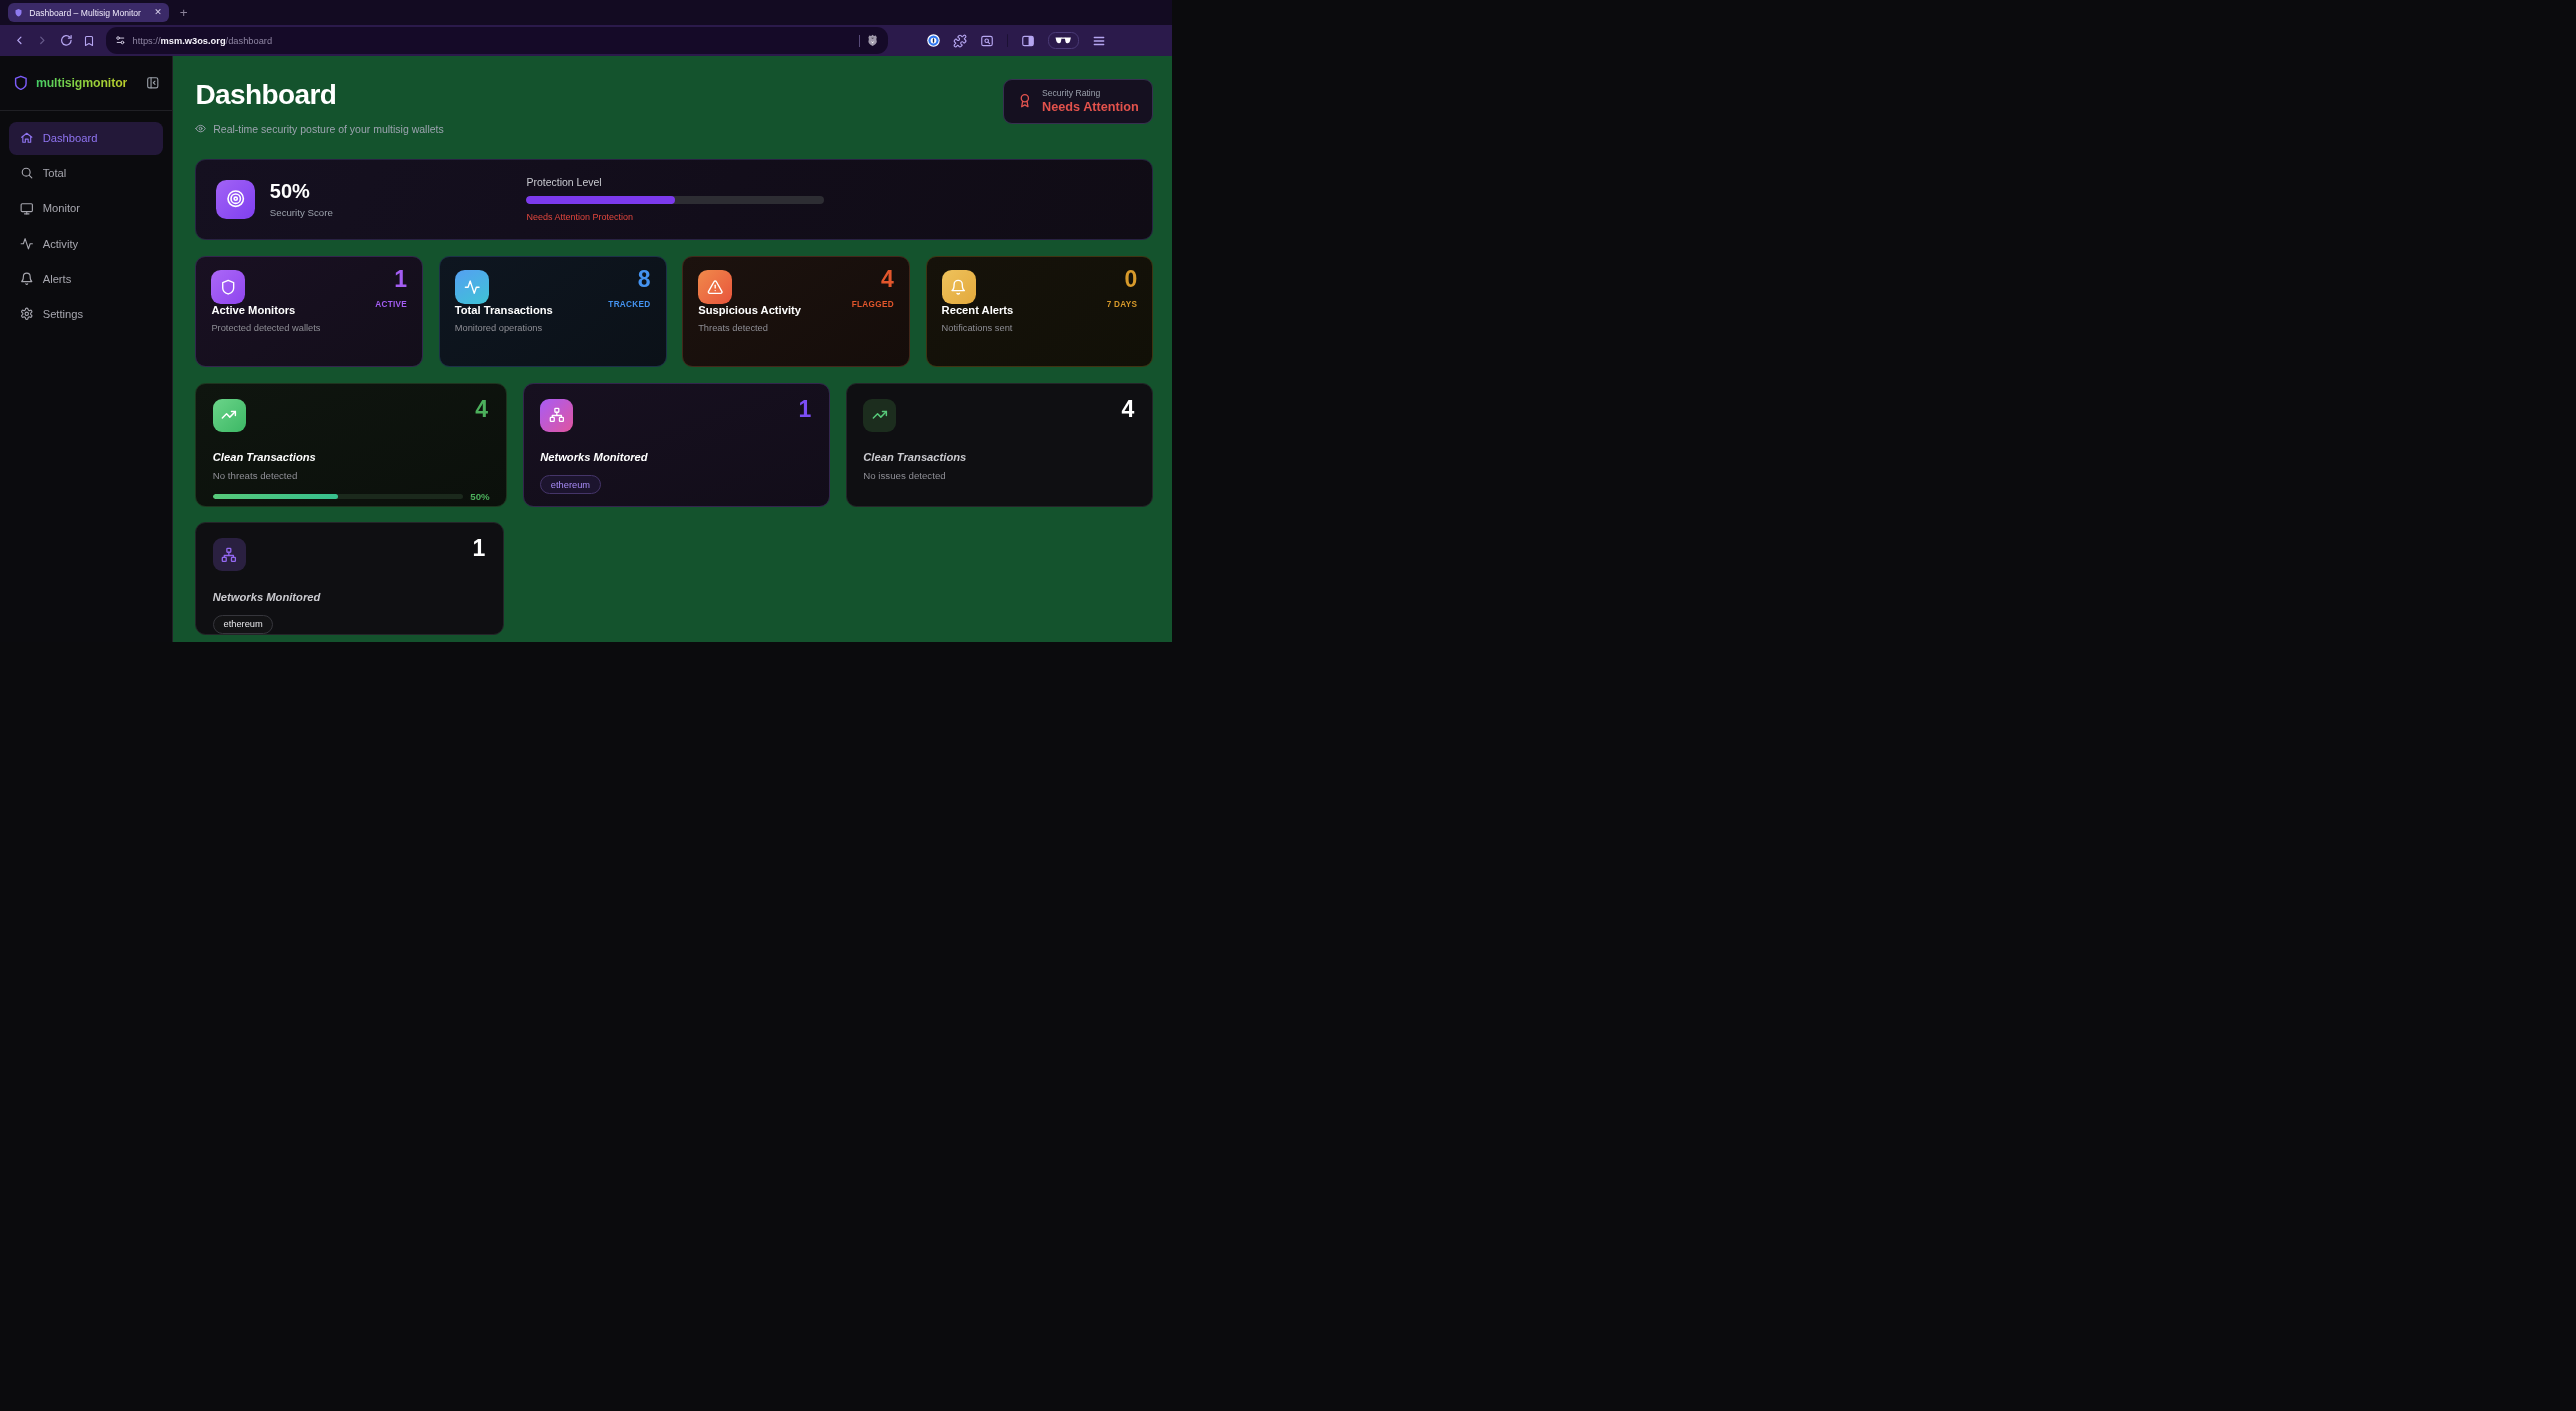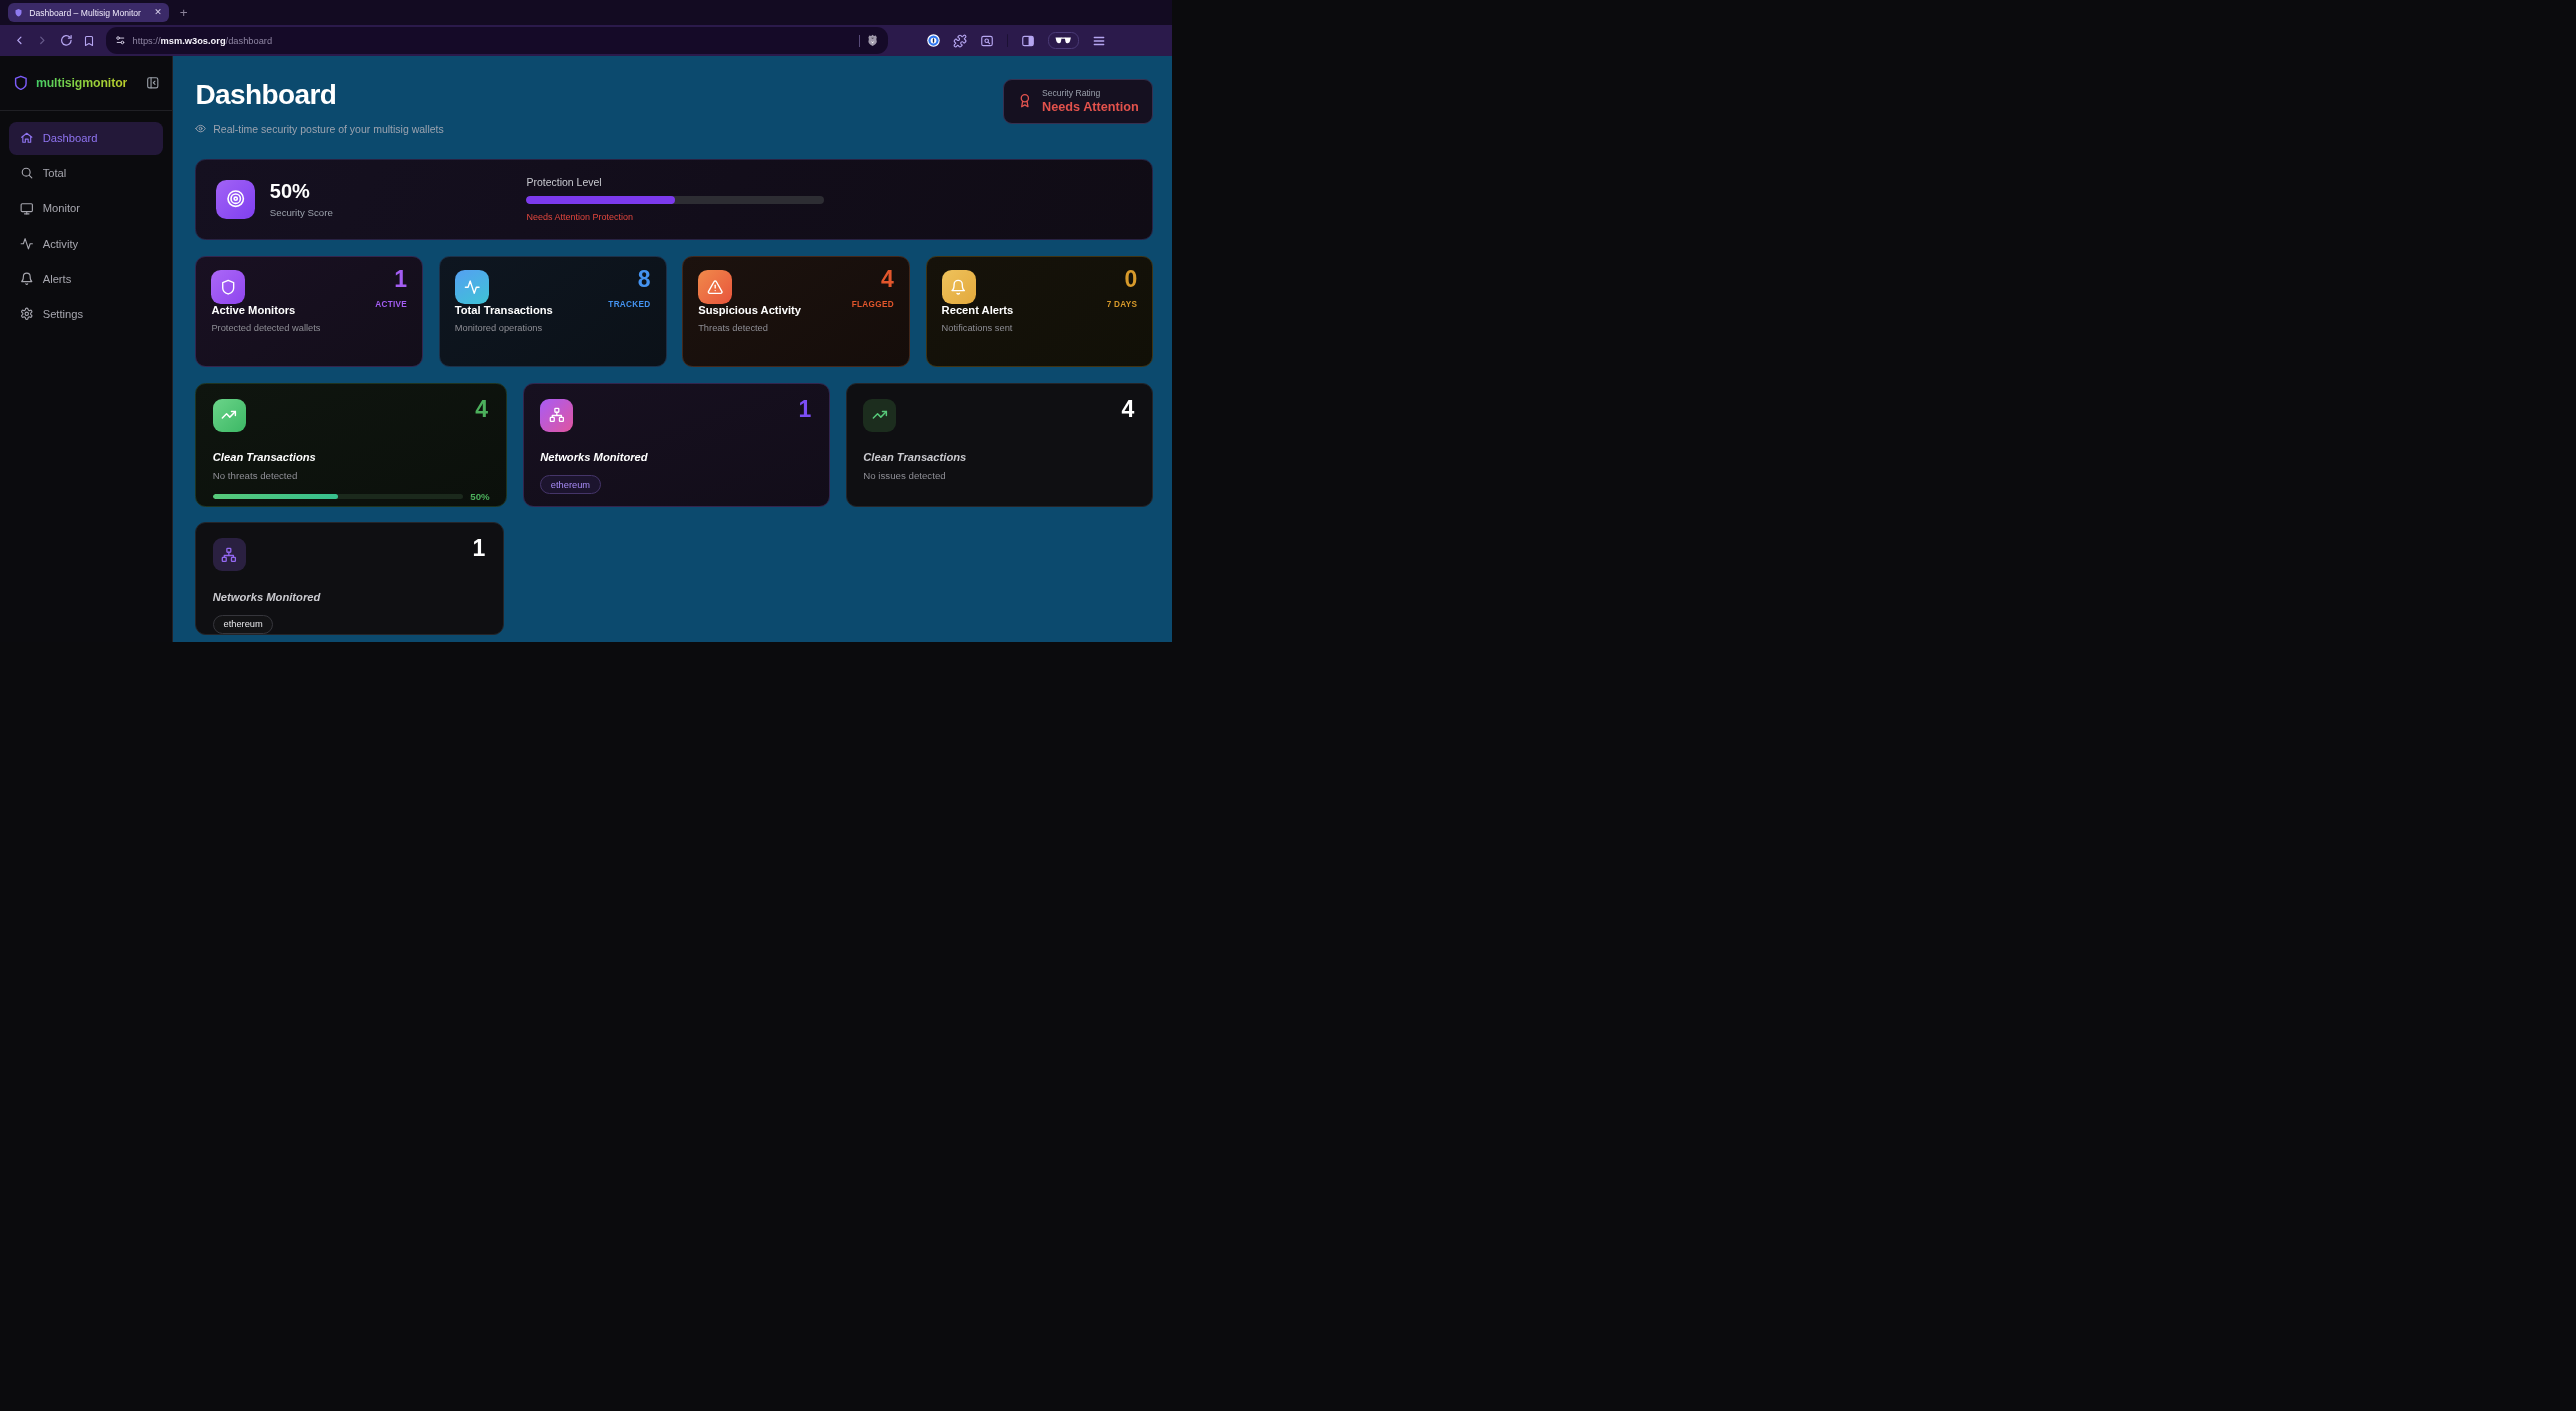--- a/index.html
+++ b/index.html
@@ -26,21 +26,21 @@
   .url-host { color:#f6f3fb; font-weight:700; }
   .url-spacer { flex:1; }
   .url-sep { width:0.7px; height:12px; background:#574a78; margin:0 7.5px; }
   .lion-icon { display:flex; }
   .right-icons { margin-left:25.4px; display:flex; align-items:center; color:#b5a5f0; }
   .ri { display:flex; align-items:center; justify-content:center; margin-left:12.7px; }
   .ri-sep { width:1.5px; height:13.5px; background:#1c1134; border-radius:0.7px; margin-left:12.7px; }
   .glasses-pill { border:1.1px solid #4a3a76; border-radius:7.5px; padding:3px 6.7px; display:flex; }
 
   
-  .app { display:flex; height:587px; background:#0c4a6e; }
+  .app { display:flex; height:587px; background:#14532d; }
   .sidebar { width:173px; flex:0 0 173px; border-right:0.7px solid #202025; display:flex; flex-direction:column; background:#0b0b0e; }
   .logo-row { height:55px; display:flex; align-items:center; padding:0 12.7px; border-bottom:0.7px solid #202025; }
   .logo-shield { display:flex; color:#7c5cfa; }
   .logo-text { margin-left:7.5px; font-size:12.3px; font-weight:800; letter-spacing:-0.1px;
     background:linear-gradient(90deg,#45cf66,#8ed23f,#bdcf2c);
     -webkit-background-clip:text; background-clip:text; color:transparent; }
   .collapse-btn { margin-left:auto; display:flex; color:#9aa0a8; }
   .nav { padding:10.5px 9px; display:flex; flex-direction:column; gap:2.2px; }
   .nav-item { display:flex; align-items:center; gap:9.7px; height:33px; padding:0 10.5px; border-radius:7.5px;
     color:#a7a7af; font-size:11.2px; font-weight:500; cursor:default; }

